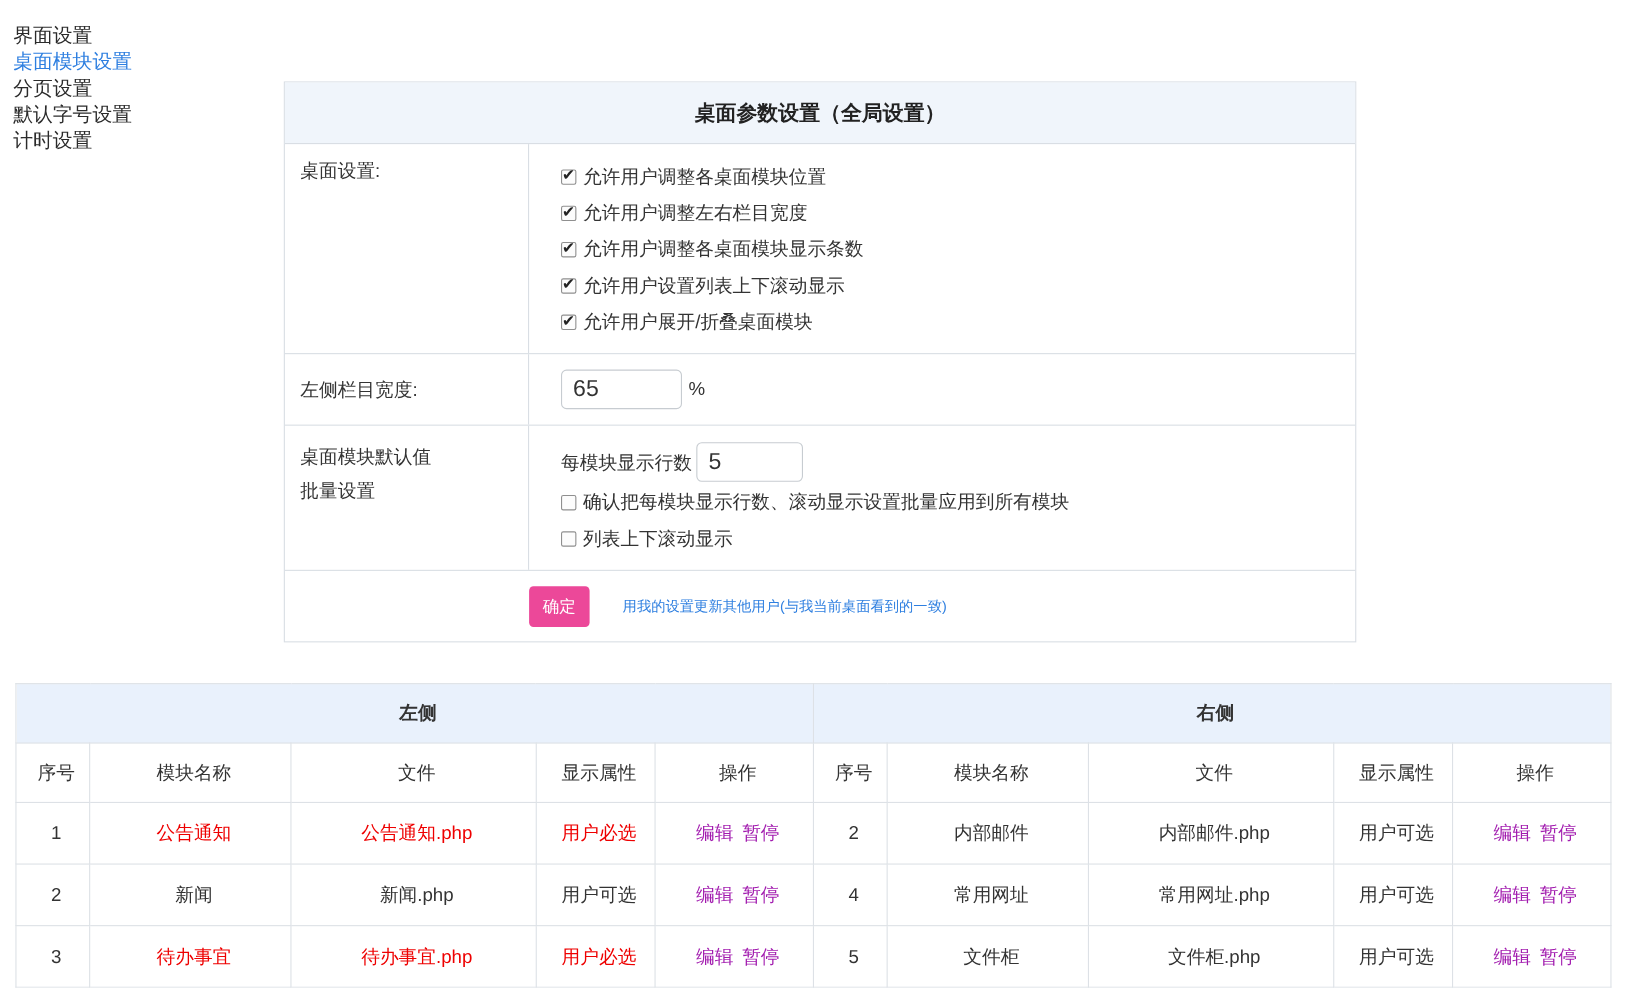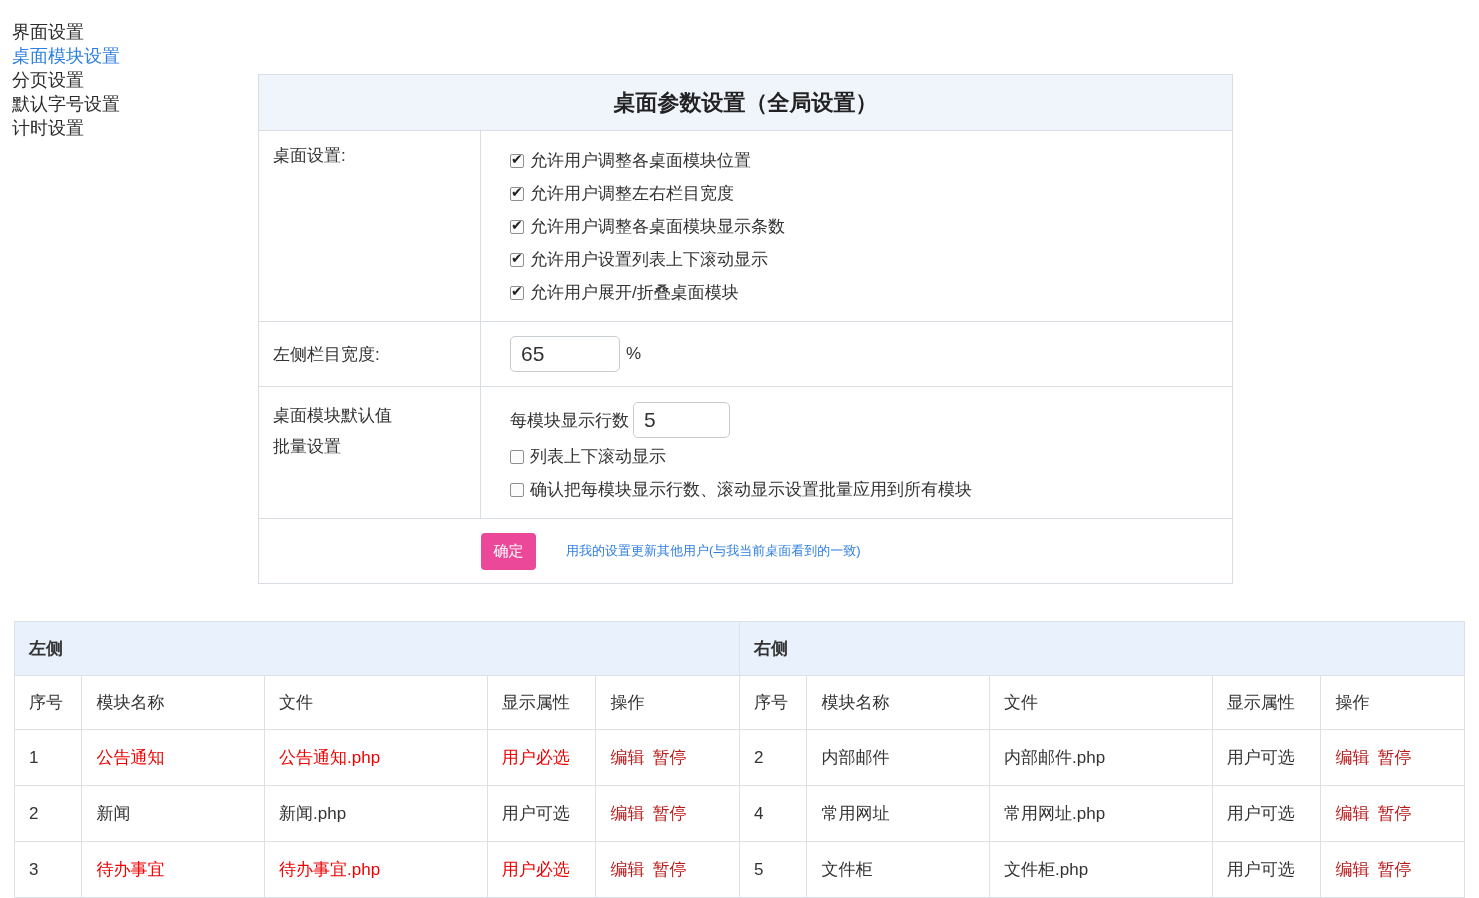--- a/index.html
+++ b/index.html
@@ -5,21 +5,21 @@
   * { margin:0; padding:0; box-sizing:border-box; }
   html,body { width:1479px; height:898px; background:#fff; font-family:"Liberation Sans","DejaVu Sans",sans-serif; color:#333; overflow:hidden; }
 
   
   .tabbar { display:flex; padding:20px 0 0 12px; height:48px;flex-direction:column; }
   .tab { font-size:18px; color:#2b2b2b; cursor:pointer; white-space:nowrap; }
   .tab.active { color:#2e7fe0; }
 
   
   .panel { width:975px; margin:26px 0 0 258px; border:1px solid #d9dee4; background:#fff; }
-  .panel-header { height:56px; background:#f0f5fb; border-bottom:1px solid #d9dee4; display:flex; align-items:center; justify-content:center; font-size:22px; font-weight:bold; color:#222; }
+  .panel-header { height:56px; background:#f0f5fb; border-bottom:1px solid #d9dee4; display:flex; align-items:center; justify-content:center; font-size:19px; font-weight:bold; color:#222; }
   .prow { display:flex; border-bottom:1px solid #d9dee4;gap:16px; }
   .prow:last-child { border-bottom:none; }
   .plabel { width:222px; flex:0 0 222px; border-right:1px solid #d9dee4; padding:13px 10px 10px 14px; font-size:17px; color:#333; }
   .pcontent { flex:1; padding:13px 10px 12px 13px; font-size:17px; }
   .row-width .plabel, .row-width .pcontent { display:flex; align-items:center; padding-top:0; padding-bottom:0; }
   .row-width { height:65px; }
   .cb-line { display:flex; align-items:center; height:33px; font-size:17px; color:#333; cursor:default; }
   .cb { width:14px; height:14px; border:1px solid #8f8f8f; border-radius:2px; background:#fcfcfc; margin-right:6px; position:relative; flex:0 0 14px; cursor:pointer; }
   .cb.checked::after { content:"✔"; position:absolute; left:0px; top:-4px; font-size:14px; color:#222; }
   .txt-input { height:36px; border:1px solid #c7ccd1; border-radius:5px; font-size:21px; color:#333; padding:0 10px; font-family:"Liberation Sans","DejaVu Sans",sans-serif; }
@@ -28,26 +28,26 @@
   .unit { margin-left:6px; font-size:17px; }
   .inline-line { display:flex; align-items:center; height:40px; }
   .batch-label div { line-height:31px; }
   .row-actions { height:64px; display:flex; align-items:center; padding-left:222px; }
   .ok-btn { width:55px; height:37px; background:#ec4899; color:#fff; border:none; border-radius:4px; font-size:15px; cursor:pointer; font-family:"Liberation Sans","DejaVu Sans",sans-serif; }
   .update-link { margin-left:14px; color:#2e7fe0; font-size:13px; text-decoration:none; cursor:pointer; }
 
   
   .modules-wrap { margin:37px 14px 0 14px; }
   table.modules { width:100%; border-collapse:collapse; table-layout:fixed; }
-  table.modules td { border:1px solid #dde1e6; font-size:17px; color:#333; vertical-align:middle; padding:0 8px 0 14px; overflow:hidden; white-space:nowrap; }
+  table.modules td { border:1px solid #dde1e6; font-size:17px; color:#333; vertical-align:middle; padding:0 8px 0 14px; overflow:hidden; white-space:nowrap;text-align:center; }
   td.sec { height:54px; background:#e9f1fc; font-weight:bold; font-size:18px; color:#222; padding-left:22px; }
   tr.cols td { height:54px; background:#fff; color:#333; }
   tr.mrow td { height:56px; }
   td.c-no { padding-left:10px; }
-  .op-link { color:#b91c1c; text-decoration:none; cursor:pointer; }
+  .op-link { color:#a21caf; text-decoration:none; cursor:pointer; }
   .op-link + .op-link { margin-left:8px; }
 </style>
 </head>
 <body>
 
 <div class="tabbar">
   <span class="tab">界面设置</span>
   <span class="tab active">桌面模块设置</span>
   <span class="tab">分页设置</span>
   <span class="tab">默认字号设置</span>
@@ -96,25 +96,25 @@
       <div>桌面模块默认值</div>
       <div>批量设置</div>
     </div>
     <div class="pcontent">
       <div class="inline-line">
         <span>每模块显示行数</span>
         <input class="txt-input rows-input" type="text" value="5" style="">
       </div>
       <label class="cb-line">
         <span class="cb"></span>
+        <span>确认把每模块显示行数、滚动显示设置批量应用到所有模块</span>
+      </label>
+      <label class="cb-line">
+        <span class="cb"></span>
         <span>列表上下滚动显示</span>
-      </label>
-      <label class="cb-line">
-        <span class="cb"></span>
-        <span>确认把每模块显示行数、滚动显示设置批量应用到所有模块</span>
       </label>
     </div>
   </div>
 
   <div class="prow row-actions">
     <button class="ok-btn">确定</button>
     <a class="update-link">用我的设置更新其他用户(与我当前桌面看到的一致)</a>
   </div>
 </div>
 

